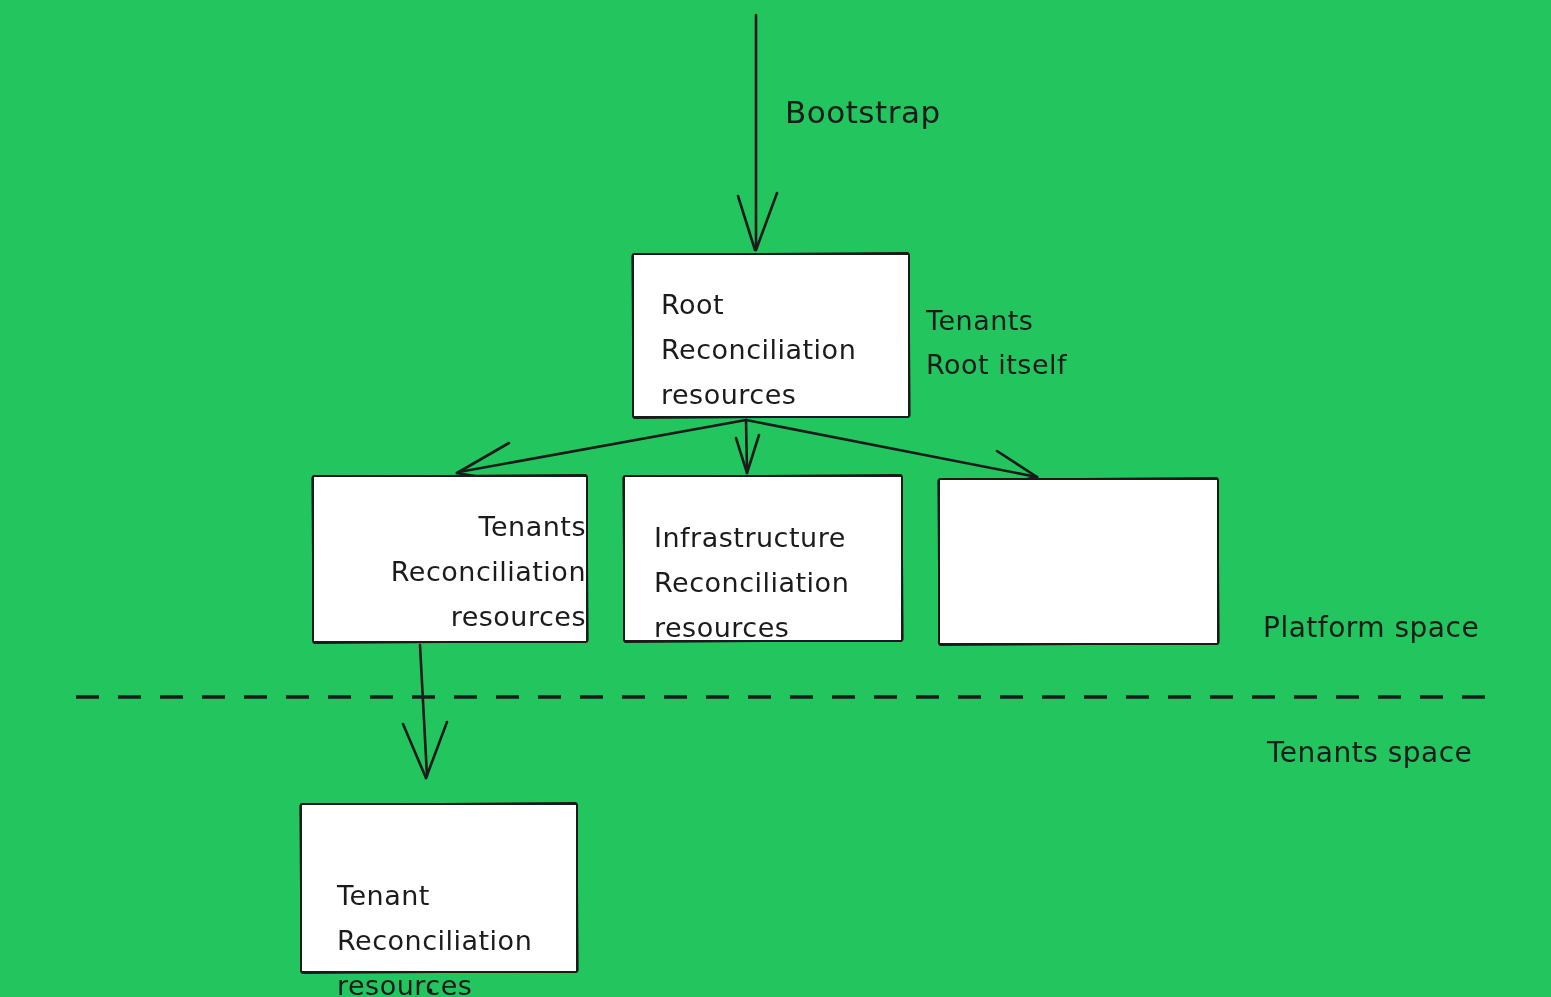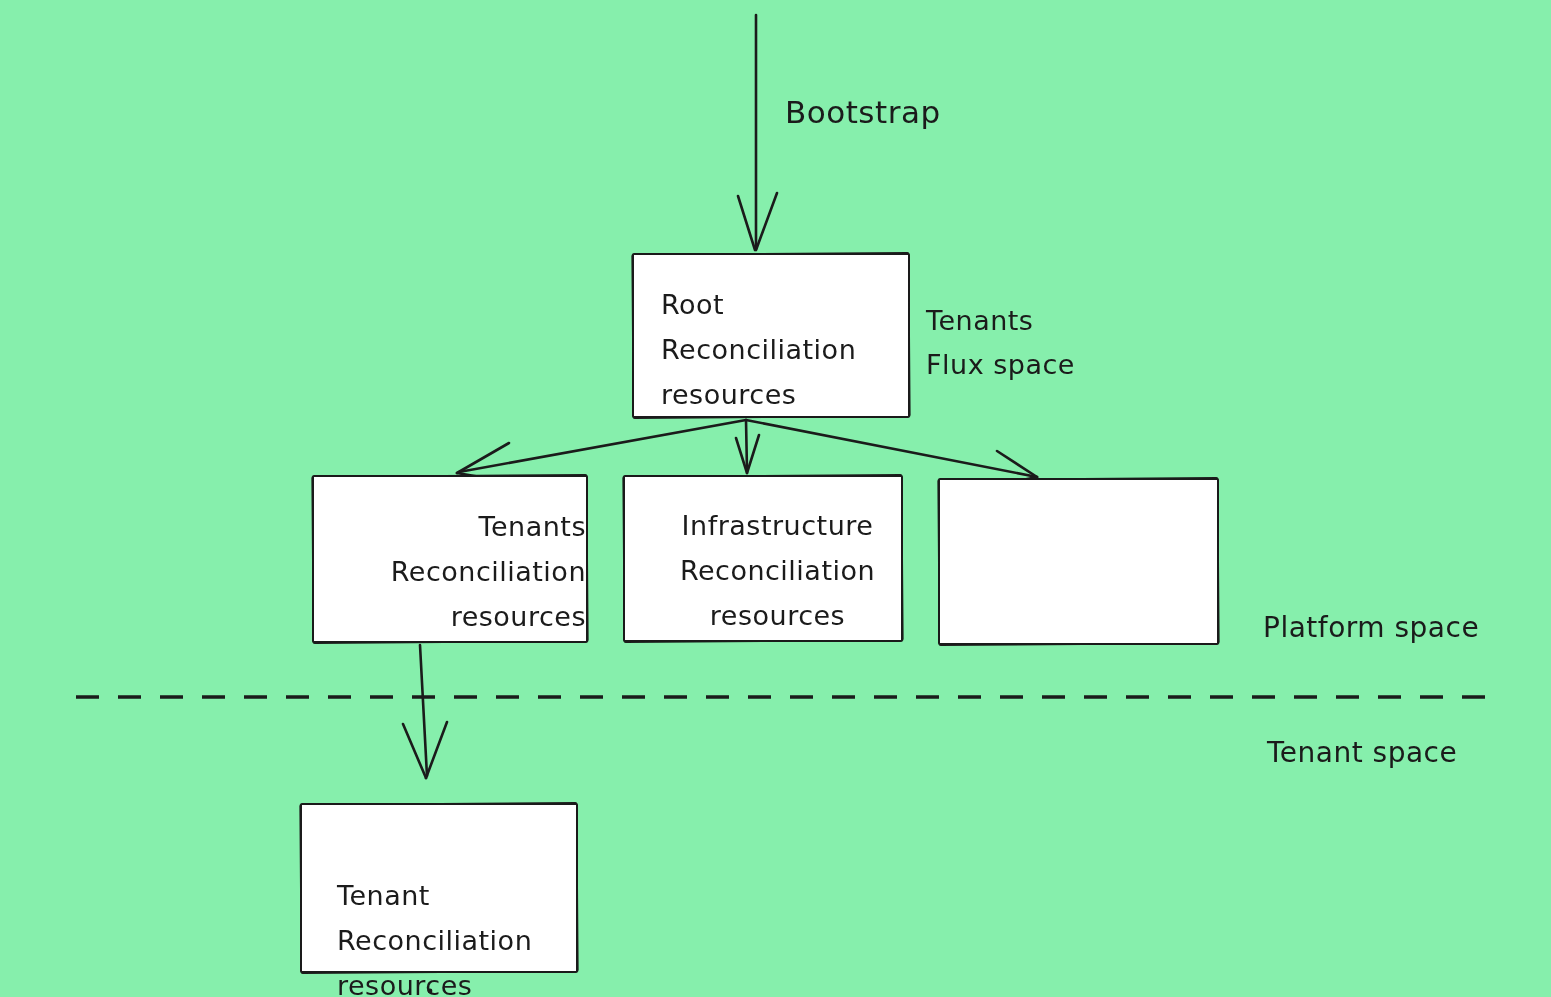--- a/index.html
+++ b/index.html
@@ -4,21 +4,21 @@
 <style>
   html, body {
     margin: 0;
     padding: 0;
     background: #ffffff;
   }
   .canvas {
     position: relative;
     width: 1551px;
     height: 997px;
-    background: #86efac;
+    background: #22c55e;
     overflow: hidden;
     font-family: "DejaVu Sans", sans-serif;
     color: #1b1b1b;
   }
   .arrow-layer {
     position: absolute;
     left: 0;
     top: 0;
     width: 1551px;
     height: 997px;
@@ -114,44 +114,44 @@
   <div class="node-box" style="left:632px; top:253px; width:278px; height:165px;">
     <div class="node-text" style="padding:27px 0 0 27px;">
       <div>Root</div>
       <div>Reconciliation</div>
       <div>resources</div>
     </div>
   </div>
 
   <div class="floating-label" style="left:926px; top:299px; font-size:27px;">
     <div>Tenants</div>
-    <div>Flux space</div>
+    <div>Root itself</div>
   </div>
 
   <div class="node-box" style="left:312px; top:475px; width:276px; height:168px;text-align:right;">
     <div class="node-text" style="padding:27px 0 0 28px;">
       <div>Tenants</div>
       <div>Reconciliation</div>
       <div>resources</div>
     </div>
   </div>
 
   <div class="node-box" style="left:623px; top:475px; width:280px; height:167px;">
-    <div class="node-text" style="padding:26px 0 0 29px;text-align:center;">
+    <div class="node-text" style="padding:38px 0 0 29px;">
       <div>Infrastructure</div>
       <div>Reconciliation</div>
       <div>resources</div>
     </div>
   </div>
 
   <div class="node-box" style="left:938px; top:478px; width:281px; height:167px;"></div>
 
 
   <div class="floating-label" style="left:1263px; top:606px;">Platform space</div>
-  <div class="floating-label" style="left:1267px; top:731px;">Tenant space</div>
+  <div class="floating-label" style="left:1267px; top:731px;">Tenants space</div>
 
   <div class="node-box" style="left:300px; top:803px; width:278px; height:170px;">
     <div class="node-text" style="padding:28px 0 0 35px;margin-top:40px;">
       <div>Tenant</div>
       <div>Reconciliation</div>
       <div>resources</div>
     </div>
   </div>
 
 </div>

